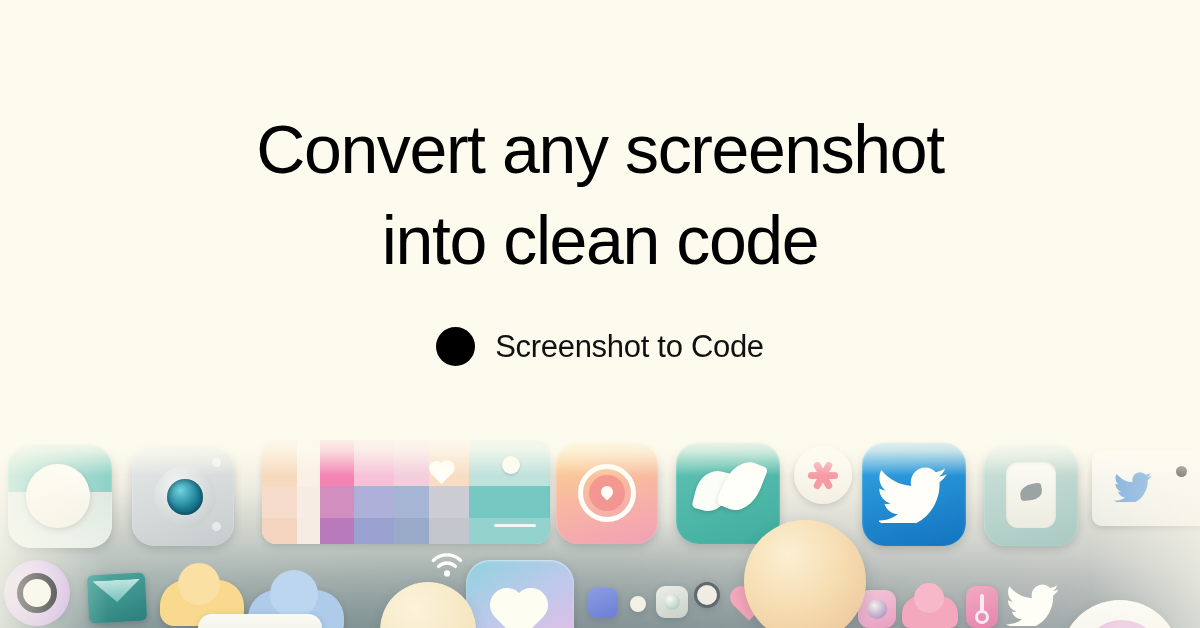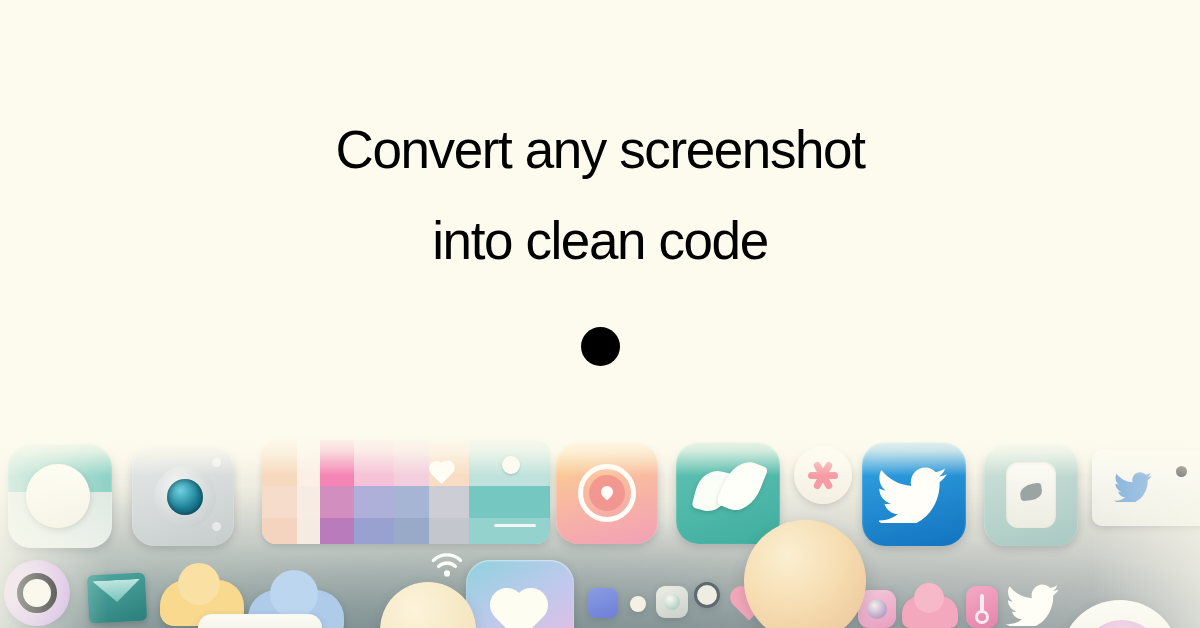--- a/index.html
+++ b/index.html
@@ -18,21 +18,21 @@
   }
 
   
   .hero {
     position:absolute;
     left:0; right:0; top:104px;
     text-align:center;
     z-index:5;
   }
   .headline {
-    font-size:53px;
+    font-size:68px;
     line-height:91px;
     font-weight:400;
     letter-spacing:-1.4px;
     color:#000000;
     white-space:pre-line;
   }
   .brand-row {
     position:absolute;
     top:327px; left:0; right:0;
     display:flex;
@@ -116,20 +116,21 @@
 
 <div class="card">
 
   <div class="hero">
     <h1 class="headline">Convert any screenshot
 into clean code</h1>
   </div>
 
   <div class="brand-row">
     <span class="brand-logo"></span>
+    <span class="brand-name">Screenshot to Code</span>
   </div>
 
   <div class="strip">
     <div class="strip-bg"></div>
 
     <div class="ic tile" style="left:8px; top:12px; width:104px; height:104px;
                 background:linear-gradient(180deg,#8FD2C7 0%,#8FD2C7 46%,#DFE9E2 46%,#E9F0E9 100%);">
       <span class="glyph-circle" style="left:18px; top:20px; width:64px; height:64px;
                    background:linear-gradient(180deg,#FFFEF6,#F3F1E4);
                    box-shadow:0 2px 6px rgba(0,0,0,.16);"></span>

